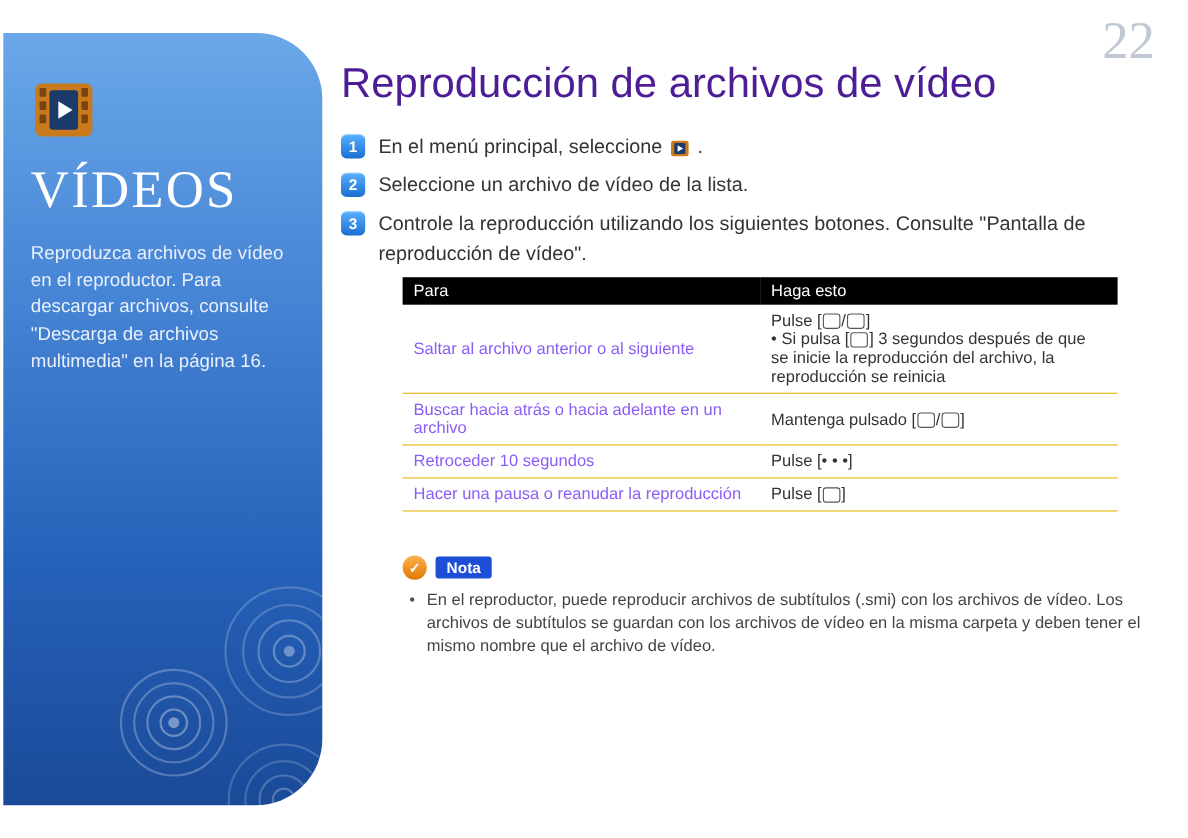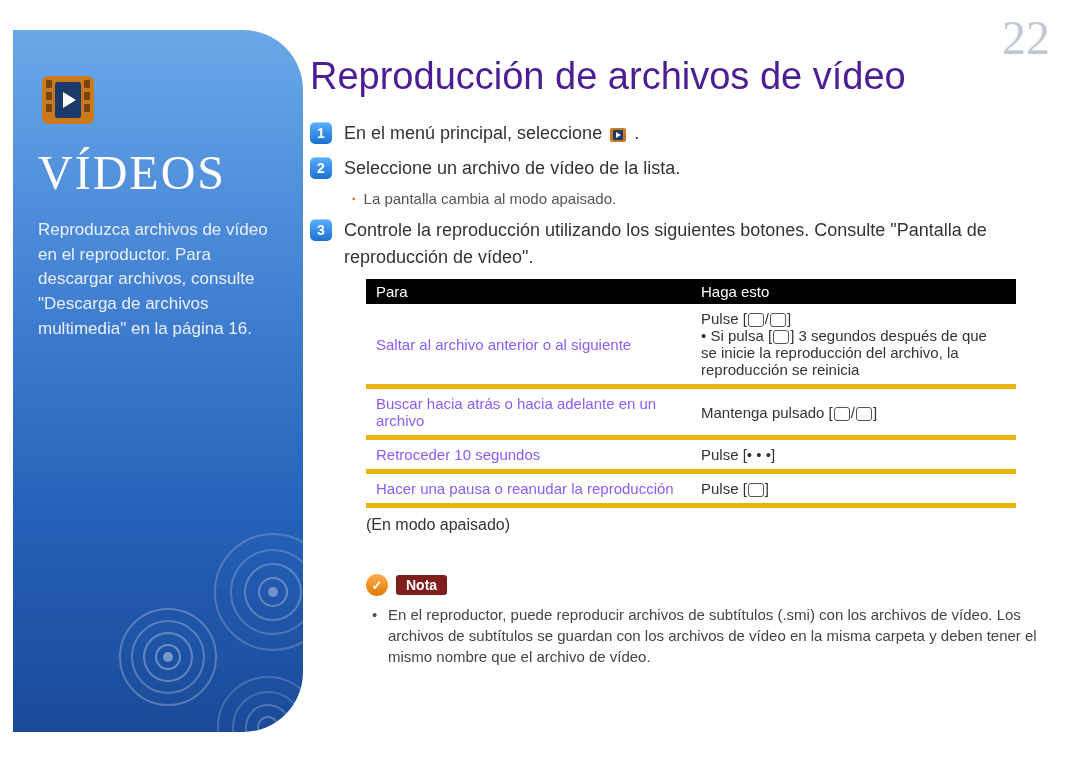--- a/index.html
+++ b/index.html
@@ -16,21 +16,21 @@
     top: 10px;
     right: 30px;
     font-size: 48px;
     font-weight: 300;
     color: #c0c8d4;
     font-family: Georgia, serif;
     text-align: center;
   }
   .sidebar {
     position: absolute;
-    left: 13px;
+    left: 3px;
     top: 30px;
     width: 290px;
     height: 702px;
     background: linear-gradient(180deg, #6aa8e8 0%, #4a88d8 30%, #2560b8 70%, #1a4a98 100%);
     border-top-right-radius: 60px;
     border-bottom-right-radius: 60px;
     padding: 40px 25px 0 25px;
     color: #fff;
     overflow: hidden;
   }
@@ -128,21 +128,21 @@
     font-size: 15px;
   }
   .control-table th {
     background: #000000;
     color: #fff;
     font-weight: 400;
     text-align: left;
     padding: 4px 10px;
   }
   .control-table td {
-    border-bottom: 5px solid #eab308;
+    border-bottom: 1px solid #eab308;
     padding: 6px 10px;
     vertical-align: middle;
     color: #333;
   }
   .control-table td.action {
     color: #8b5cf6;
   }
   .btn-icon {
     display: inline-block;
     width: 16px;
@@ -175,21 +175,21 @@
     border-radius: 50%;
     display: flex;
     align-items: center;
     justify-content: center;
     color: #fff;
     font-size: 13px;
     font-weight: bold;
     margin-right: 8px;
   }
   .note-label {
-    background: #7f1d1d;
+    background: #1d4ed8;
     color: #fff;
     padding: 2px 10px;
     border-radius: 3px;
     font-size: 14px;
     font-weight: bold;
   }
   .note-list {
     list-style: none;
     font-size: 15px;
     color: #444;
@@ -264,21 +264,20 @@
             <polygon points="7,6 7,12 12,9" fill="#fff"></polygon>
           </svg>
       </span><span> .</span>
     </div>
   </div>
 
   <div class="step">
     <div class="step-badge">2</div>
     <div class="step-text">Seleccione un archivo de vídeo de la lista.</div>
   </div>
-  <div class="sub-bullet">La pantalla cambia al modo apaisado.</div>
 
   <div class="step">
     <div class="step-badge">3</div>
     <div class="step-text">Controle la reproducción utilizando los siguientes botones. Consulte "Pantalla de reproducción de vídeo".</div>
   </div>
 
   <table class="control-table">
     <thead>
       <tr>
         <th style="width:50%">Para</th>
@@ -304,21 +303,20 @@
         <td>Pulse [• • •]</td>
       </tr>
       <tr>
         <td class="action">Hacer una pausa o reanudar la reproducción</td>
         <td>
           <span>Pulse [</span><span class="btn-icon"></span><span>]</span>
         </td>
       </tr>
     </tbody>
   </table>
-  <div class="landscape-note">(En modo apaisado)</div>
 
   <div class="note-section">
     <div class="note-header">
       <div class="note-check">✓</div>
       <div class="note-label">Nota</div>
     </div>
     <ul class="note-list">
       <li>En el reproductor, puede reproducir archivos de subtítulos (.smi) con los archivos de vídeo. Los archivos de subtítulos se guardan con los archivos de vídeo en la misma carpeta y deben tener el mismo nombre que el archivo de vídeo.</li>
     </ul>
   </div>

